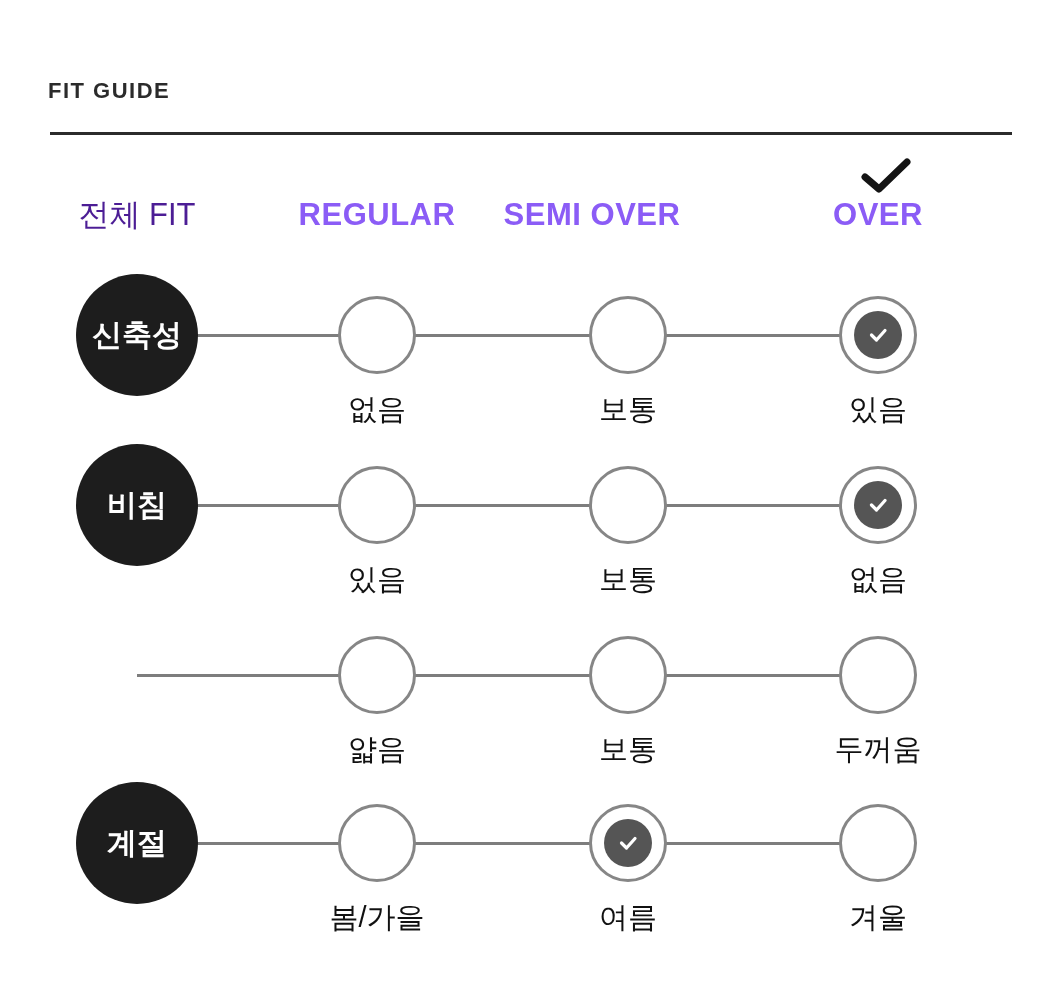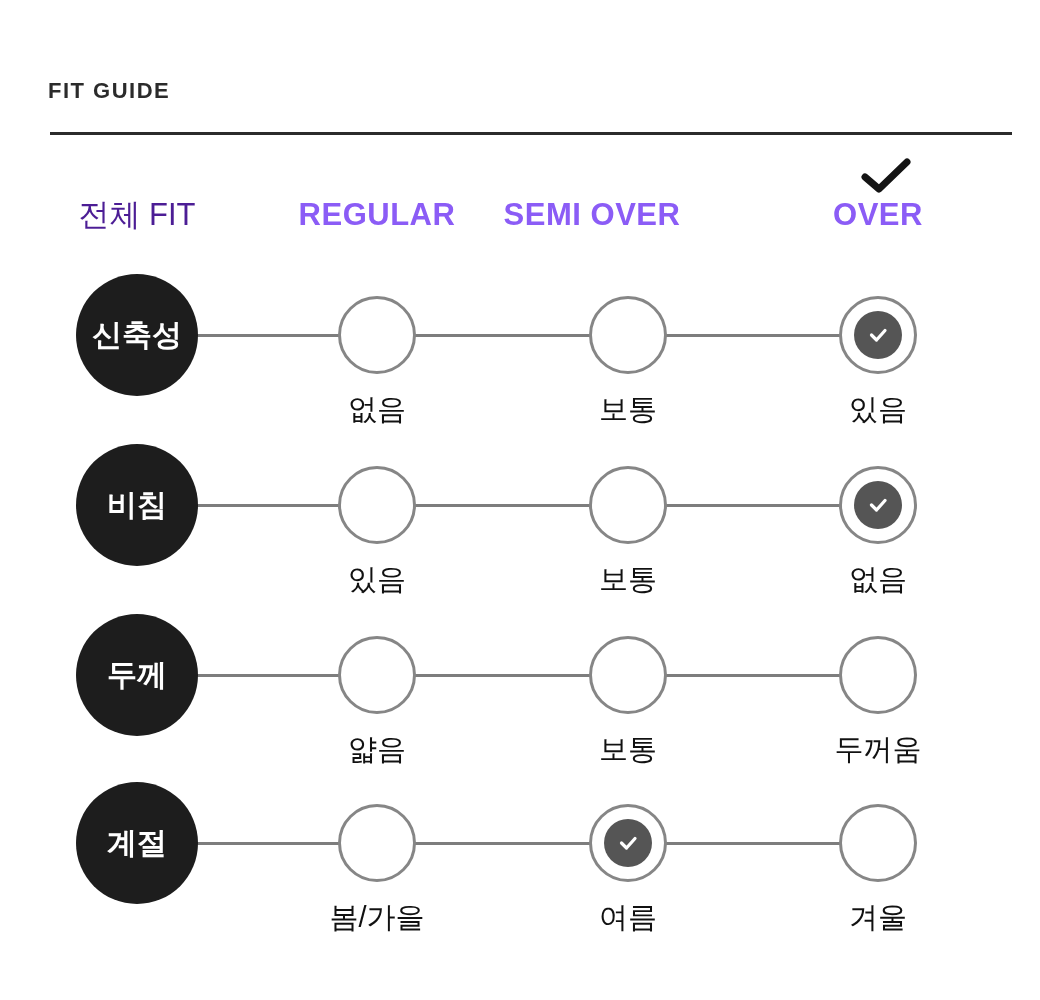--- a/index.html
+++ b/index.html
@@ -136,23 +136,20 @@
         </svg>
       </span>
   </div>
   <div class="opt-label col-0">있음</div>
   <div class="opt-label col-1">보통</div>
   <div class="opt-label col-2">없음</div>
 </div>
 
 <div class="fit-row row-2">
   <div class="connector"></div>
-  <div class="label-circle">
-    <span>두께</span>
-  </div>
   <div class="opt-circle col-0">
     
   </div>
   <div class="opt-circle col-1">
     
   </div>
   <div class="opt-circle col-2">
     
   </div>
   <div class="opt-label col-0">얇음</div>

